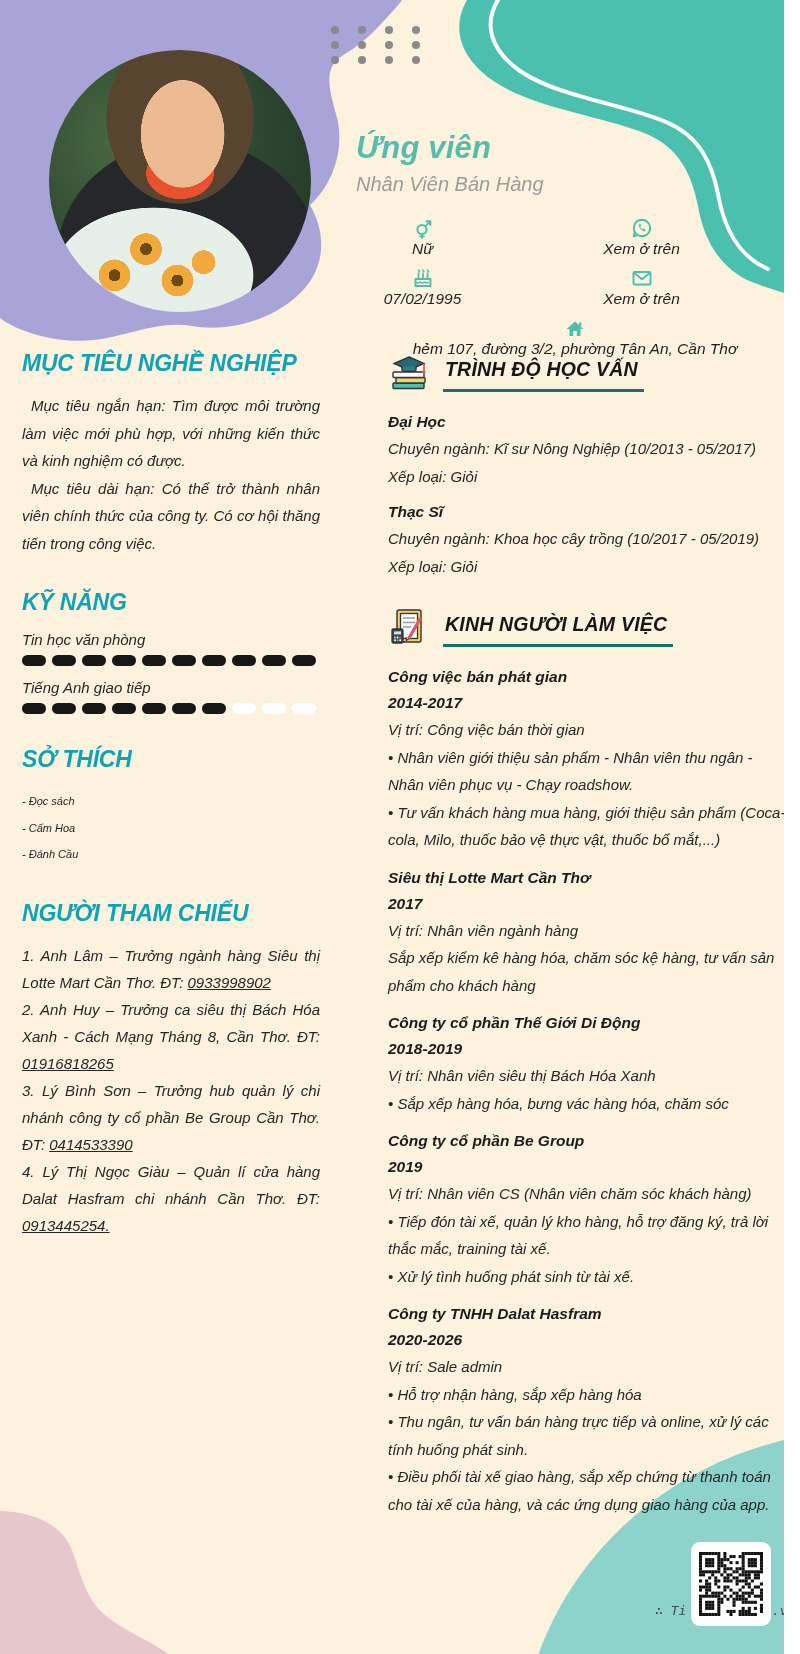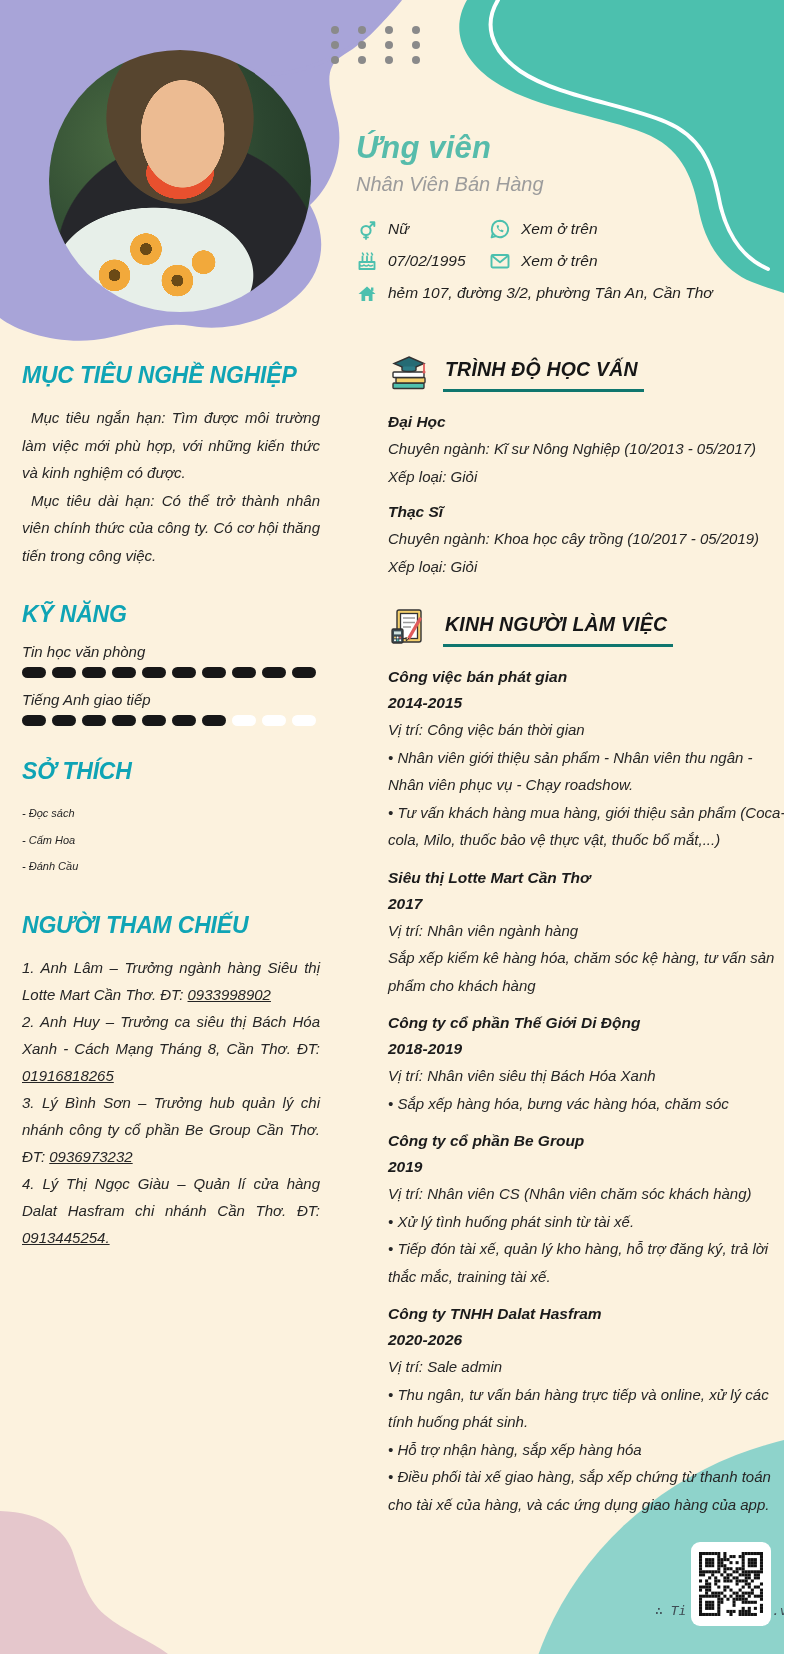--- a/index.html
+++ b/index.html
@@ -25,27 +25,27 @@
       radial-gradient(ellipse 34px 26px at 50% 47%, #e8502e 99%, transparent 100%),
       radial-gradient(ellipse 74px 86px at 50% 26%, #57452f 99%, transparent 100%),
       radial-gradient(ellipse 100px 68px at 40% 86%, #e7efe9 99%, transparent 100%),
       radial-gradient(ellipse 132px 120px at 53% 80%, #26272b 99%, transparent 100%),
       radial-gradient(circle at 30% 35%, #4a6b42 0%, #2c4630 55%, #1f3322 100%);}
   
   .hdr{position:absolute;left:356px;top:130px;width:438px;z-index:2;}
   .name{font-size:31px;font-weight:bold;color:#57bcab;letter-spacing:.2px;}
   .job{font-size:20px;color:#9c9c9c;margin-top:7px;}
   .info-grid{display:grid;grid-template-columns:133px 1fr;margin-top:21px;row-gap:9px;font-size:15.5px;color:#1f1f1f;}
-  .cell{display:flex;align-items:center;gap:10px;min-height:23px;}
+  .cell{display:flex;align-items:center;gap:1px;min-height:23px;flex-direction:column;}
   .cell.wide{grid-column:1 / span 2;}
   .ic{width:22px;height:22px;flex:0 0 22px;}
   
   .left{position:absolute;left:22px;top:350px;width:298px;z-index:2;}
   .left h2{font-size:23px;font-weight:bold;color:#0fa4b5;margin:32px 0 15px;letter-spacing:-.2px;}
-  .left h2:first-child{margin-top:12px;}
+  .left h2:first-child{margin-top:0;}
   .left p.obj{font-size:15px;line-height:27.5px;margin:0;text-align:justify;text-indent:9px;}
   .skill{margin-bottom:13px;}
   .skill-label{font-size:15px;margin:0 0 7px;}
   .pills{display:flex;gap:6px;}
   .pill{width:24px;height:11px;border-radius:6px;background:#ffffff;}
   .pill.on{background:#171717;}
   .hobby{font-size:11px;line-height:26.5px;}
   p.ref{font-size:15px;line-height:27px;margin:0;text-align:justify;}
   .phone{text-decoration:underline;}
   
@@ -194,21 +194,21 @@
     <div id="hobbies">
         <div class="hobby">- Đọc sách</div>
         <div class="hobby">- Cấm Hoa</div>
         <div class="hobby">- Đánh Cầu</div>
       </div>
 
     <h2>NGƯỜI THAM CHIẾU</h2>
     <div id="refs">
         <p class="ref">1. Anh Lâm – Trưởng ngành hàng Siêu thị Lotte Mart Cần Thơ. ĐT: <span class="phone">0933998902</span></p>
         <p class="ref">2. Anh Huy – Trưởng ca siêu thị Bách Hóa Xanh - Cách Mạng Tháng 8, Cần Thơ. ĐT: <span class="phone">01916818265</span></p>
-        <p class="ref">3. Lý Bình Sơn – Trưởng hub quản lý chi nhánh công ty cổ phần Be Group Cần Thơ. ĐT: <span class="phone">0936973232</span></p>
+        <p class="ref">3. Lý Bình Sơn – Trưởng hub quản lý chi nhánh công ty cổ phần Be Group Cần Thơ. ĐT: <span class="phone">0414533390</span></p>
         <p class="ref">4. Lý Thị Ngọc Giàu – Quản lí cửa hàng Dalat Hasfram chi nhánh Cần Thơ. ĐT: <span class="phone">0913445254.</span></p>
       </div>
   </div>
 
   <div class="right">
     <div class="r-head">
       <svg class="r-icon" viewBox="0 0 42 40">
         <rect x="5" y="31" width="31" height="5.5" rx="1" fill="#4fc0ae" stroke="#333" stroke-width="1.4"></rect>
         <rect x="8" y="25.5" width="29" height="5.5" rx="1" fill="#f5d06c" stroke="#333" stroke-width="1.4"></rect>
         <rect x="5" y="20" width="31" height="5.5" rx="1" fill="#ffffff" stroke="#333" stroke-width="1.4"></rect>
@@ -246,50 +246,50 @@
           <circle cx="12.2" cy="30.4" r="1" fill="#e05c5c"></circle>
         <circle cx="7" cy="33.2" r="1" fill="#fff"></circle>
           <circle cx="9.6" cy="33.2" r="1" fill="#4fc0ae"></circle>
           <circle cx="12.2" cy="33.2" r="1" fill="#fff"></circle>
       </svg>
       <span class="r-title">KINH NGƯỜI LÀM VIỆC</span>
     </div>
     <div id="exp">
         <div class="exp-entry">
           <div class="b-line">Công việc bán phát gian</div>
-          <div class="b-line">2014-2015</div>
+          <div class="b-line">2014-2017</div>
           <p class="r-line">Vị trí: Công việc bán thời gian</p>
           <p class="r-line">• Nhân viên giới thiệu sản phẩm - Nhân viên thu ngân - Nhân viên phục vụ - Chạy roadshow.</p>
           <p class="r-line">• Tư vấn khách hàng mua hàng, giới thiệu sản phẩm (Coca-cola, Milo, thuốc bảo vệ thực vật, thuốc bổ mắt,...)</p>
         </div>
         <div class="exp-entry">
           <div class="b-line">Siêu thị Lotte Mart Cần Thơ</div>
           <div class="b-line">2017</div>
           <p class="r-line">Vị trí: Nhân viên ngành hàng</p>
           <p class="r-line">Sắp xếp kiểm kê hàng hóa, chăm sóc kệ hàng, tư vấn sản phẩm cho khách hàng</p>
         </div>
         <div class="exp-entry">
           <div class="b-line">Công ty cổ phần Thế Giới Di Động</div>
           <div class="b-line">2018-2019</div>
           <p class="r-line">Vị trí: Nhân viên siêu thị Bách Hóa Xanh</p>
           <p class="r-line">• Sắp xếp hàng hóa, bưng vác hàng hóa, chăm sóc</p>
         </div>
         <div class="exp-entry">
           <div class="b-line">Công ty cổ phần Be Group</div>
           <div class="b-line">2019</div>
           <p class="r-line">Vị trí: Nhân viên CS (Nhân viên chăm sóc khách hàng)</p>
+          <p class="r-line">• Tiếp đón tài xế, quản lý kho hàng, hỗ trợ đăng ký, trả lời thắc mắc, training tài xế.</p>
           <p class="r-line">• Xử lý tình huống phát sinh từ tài xế.</p>
-          <p class="r-line">• Tiếp đón tài xế, quản lý kho hàng, hỗ trợ đăng ký, trả lời thắc mắc, training tài xế.</p>
         </div>
         <div class="exp-entry">
           <div class="b-line">Công ty TNHH Dalat Hasfram</div>
           <div class="b-line">2020-2026</div>
           <p class="r-line">Vị trí: Sale admin</p>
+          <p class="r-line">• Hỗ trợ nhận hàng, sắp xếp hàng hóa</p>
           <p class="r-line">• Thu ngân, tư vấn bán hàng trực tiếp và online, xử lý các tính huống phát sinh.</p>
-          <p class="r-line">• Hỗ trợ nhận hàng, sắp xếp hàng hóa</p>
           <p class="r-line"> • Điều phối tài xế giao hàng, sắp xếp chứng từ thanh toán cho tài xế của hàng, và các ứng dụng giao hàng của app.</p>
         </div>
       </div>
   </div>
 
   <span class="wm l">∴ Ti</span>
   <span class="wm r">.vn.</span>
   <div class="qr-card">
     <svg id="qr" width="64" height="64" viewBox="0 0 63 63">
         <rect x="0" y="0" width="3" height="3" fill="#111"></rect>

